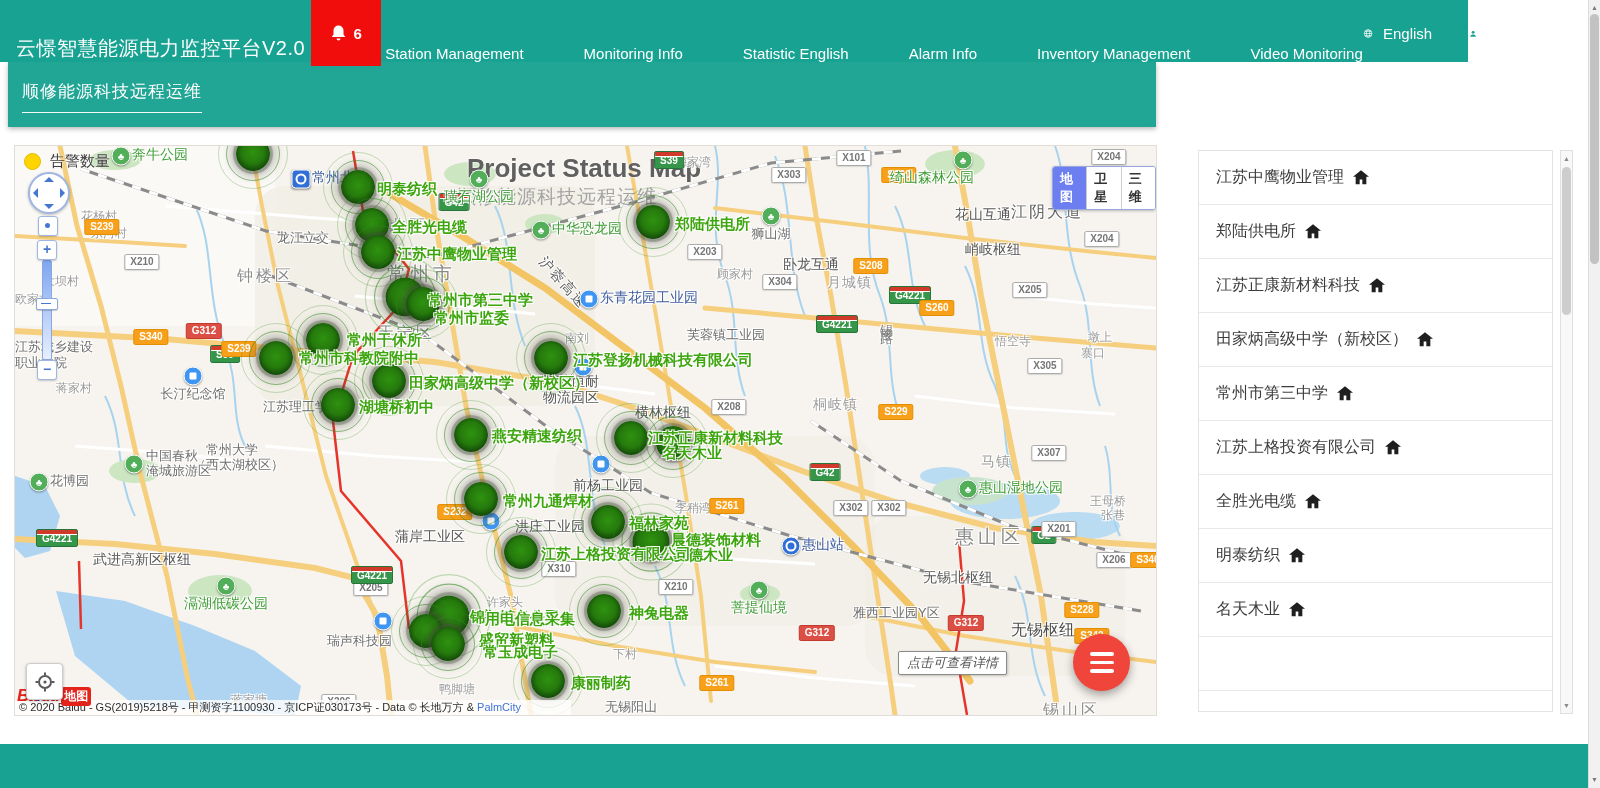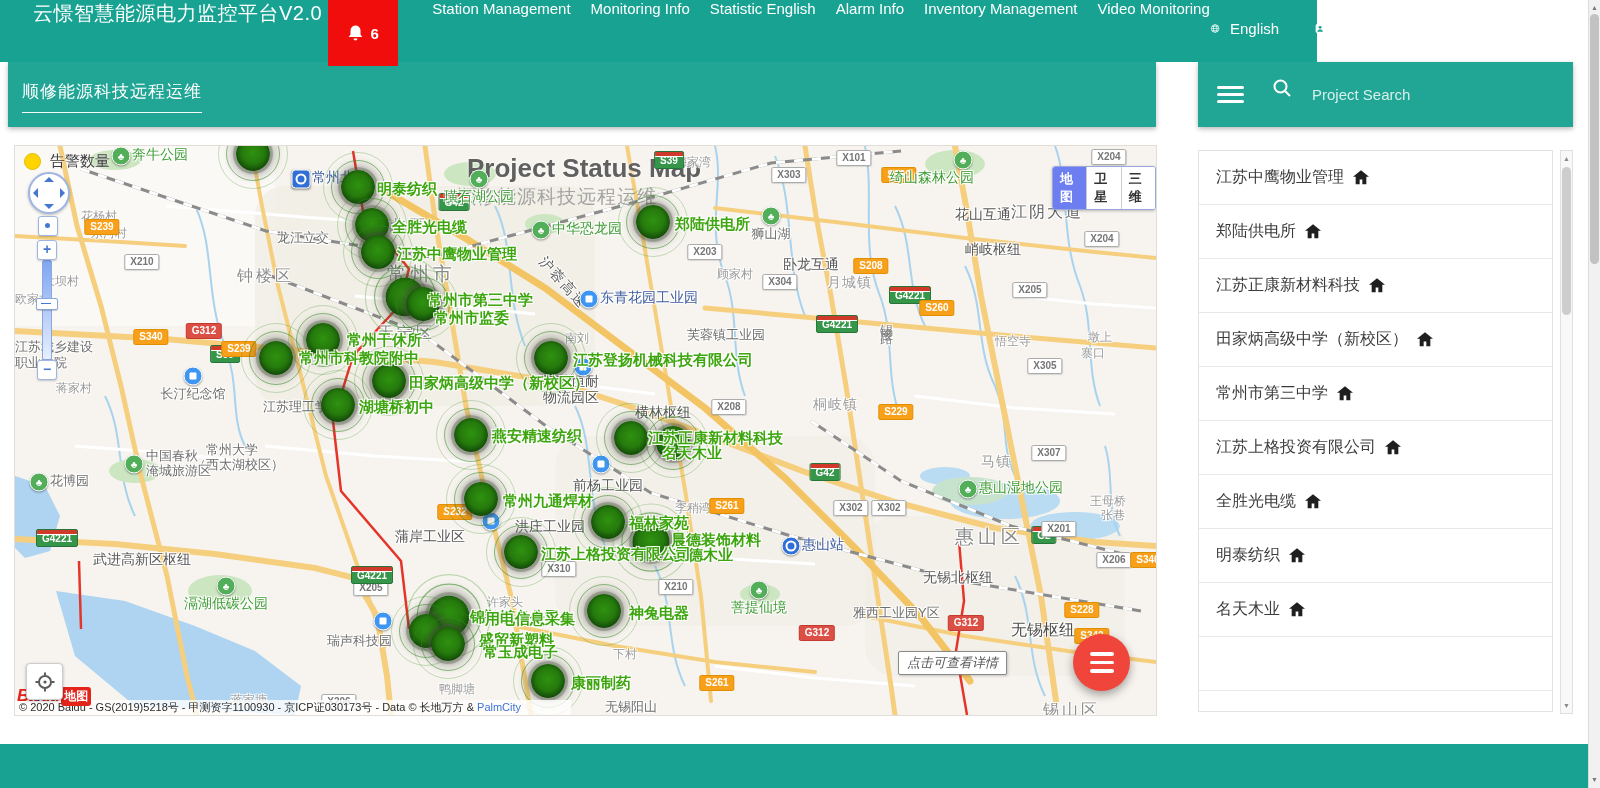--- a/index.html
+++ b/index.html
@@ -1,26 +1,26 @@
 <!DOCTYPE html>
 <html><head>
 <meta charset="utf-8">
 <style>
   html,body{margin:0;padding:0;width:1600px;height:788px;overflow:hidden;background:#fff;
     font-family:"Liberation Sans","DejaVu Sans",sans-serif;}
   .page{position:relative;width:1600px;height:788px;overflow:hidden;background:#fff;}
 
   
-  .navbar{position:absolute;left:0;top:0;width:1300px;height:62px;background:#17a292;display:flex;align-items:flex-start;z-index:30;padding-left:17px;}
+  .navbar{position:absolute;left:0;top:0;width:1468px;height:62px;background:#17a292;display:flex;align-items:flex-end;z-index:30;}
   .nav-title{color:#fff;font-size:20px;margin-left:16px;white-space:nowrap;letter-spacing:.5px;}
   .alarm-box{height:66px;min-width:54px;background:#f20d0d;display:flex;align-items:center;justify-content:center;gap:6px;
     margin-left:6px;align-self:flex-start;padding:0 8px;z-index:31;}
   .alarm-box svg{display:block;}
   .alarm-count{color:#fff;font-size:15px;font-weight:bold;}
-  .nav-menu{display:flex;gap:20px;margin-left:34px;}
+  .nav-menu{display:flex;gap:60px;margin-left:4px;}
   .nav-item{color:#fff;font-size:15px;white-space:nowrap;cursor:pointer;}
   .nav-right{margin-left:auto;display:flex;align-items:center;gap:10px;padding-right:62px;}
   .nav-lang{color:#fff;font-size:15px;margin-right:26px;cursor:pointer;}
   .nav-user{color:#fff;font-size:15px;}
 
   
   .banner-left{position:absolute;left:8px;top:62px;width:1148px;height:65px;background:#21a695;
     box-shadow:0 2px 5px rgba(0,0,0,.28);z-index:20;}
   .banner-title{display:inline-block;margin:18px 0 0 14px;color:#fff;font-size:17px;padding-bottom:9px;
     border-bottom:1px solid rgba(255,255,255,.95);letter-spacing:1px;}
@@ -187,32 +187,20 @@
         <rect x="1.5" y="1.5" width="21" height="21" rx="4" fill="#fff"></rect>
         <circle cx="12" cy="9.3" r="3.4" fill="#17a292"></circle>
         <path d="M5.2 19.5 c.9-3.4 3.6-4.9 6.8-4.9 s5.9 1.5 6.8 4.9 Z" fill="#17a292"></path>
       </svg>
       <span class="nav-user">系统管理员</span>
     </div>
   </header>
 
   <div class="banner-left">
     <div class="banner-title">顺修能源科技远程运维</div>
-  </div>
-  <div class="banner-right">
-    <div class="hamburger">
-        <i></i>
-        <i></i>
-        <i></i>
-      </div>
-    <svg class="search-glass" width="20" height="20" viewBox="0 0 20 20" fill="none" stroke="#fff" stroke-width="2">
-      <circle cx="8.5" cy="8.5" r="6"></circle>
-        <path d="M13 13 l5 5"></path>
-    </svg>
-    <input class="search-input" placeholder="Project Search" style="">
   </div>
 
   <div class="map">
     <svg class="base" width="1141" height="569" viewBox="0 0 1141 569">
       <rect x="0" y="0" width="260" height="180" fill="#fbfaf7" opacity=".8"></rect>
       <rect x="240" y="40" width="340" height="220" rx="30" fill="#f0ece4" opacity=".7"></rect>
       <rect x="540" y="290" width="320" height="190" rx="30" fill="#f0ece4" opacity=".6"></rect>
       <rect x="850" y="370" width="260" height="160" rx="30" fill="#f0ece4" opacity=".6"></rect>
       <path d="M41,445 L110,455 L180,480 L240,505 L286,540 L280,569 L120,560 L60,510 Z" fill="#aed4f1"></path>
       <path d="M0,330 L30,340 L45,370 L35,405 L10,412 L0,402 Z" fill="#aed4f1"></path>

